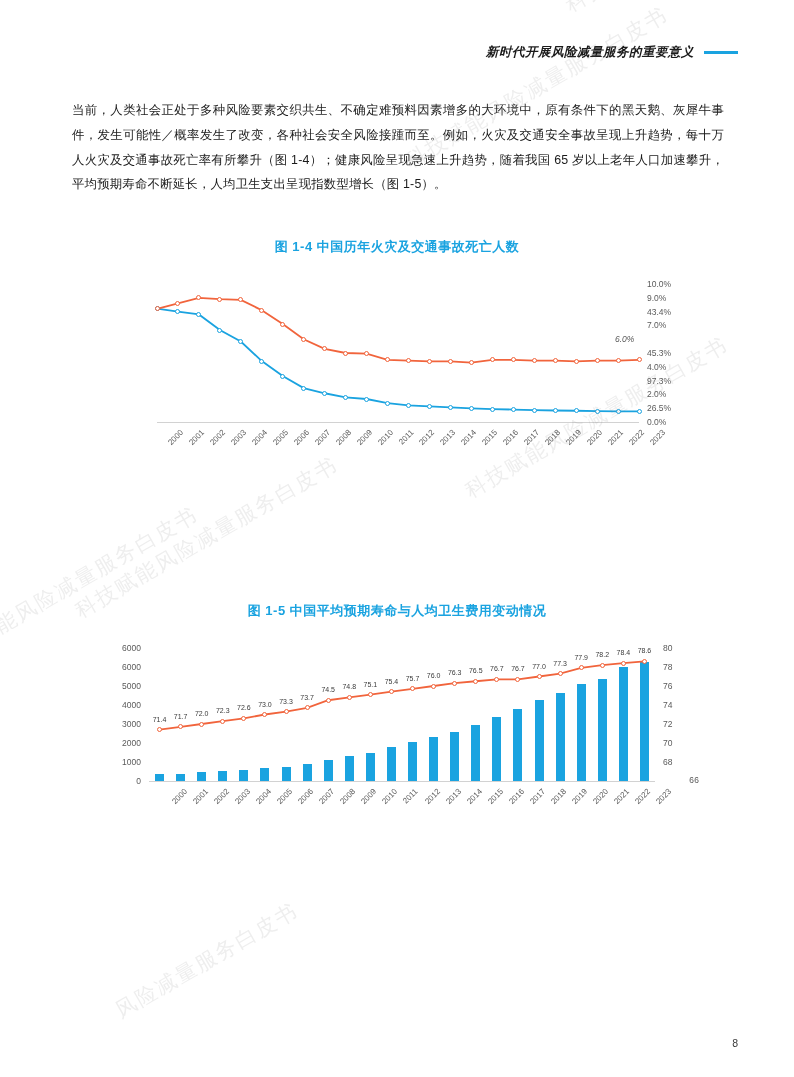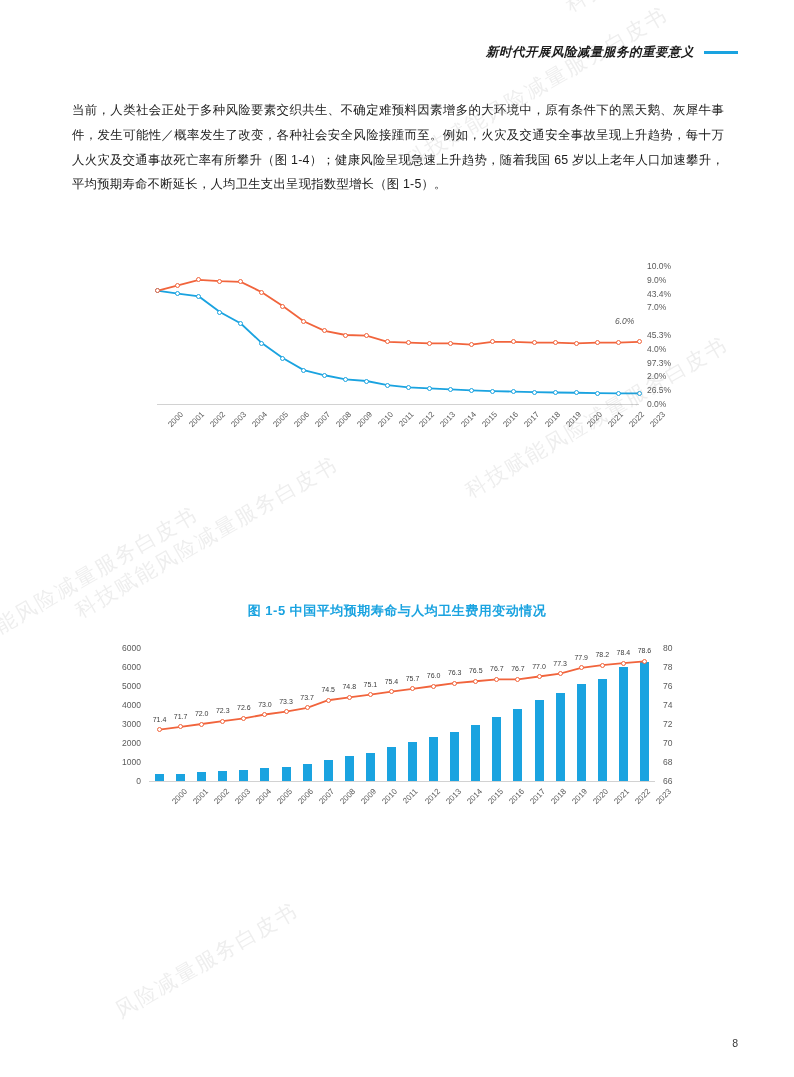--- a/index.html
+++ b/index.html
@@ -190,20 +190,21 @@
   </div>
 
   <div class="header">
     <div class="header-title">新时代开展风险减量服务的重要意义</div>
     <div class="header-rule"></div>
   </div>
 
   <div class="body-text">当前，人类社会正处于多种风险要素交织共生、不确定难预料因素增多的大环境中，原有条件下的黑天鹅、灰犀牛事件，发生可能性／概率发生了改变，各种社会安全风险接踵而至。例如，火灾及交通安全事故呈现上升趋势，每十万人火灾及交通事故死亡率有所攀升（图 1-4）；健康风险呈现急速上升趋势，随着我国 65 岁以上老年人口加速攀升，平均预期寿命不断延长，人均卫生支出呈现指数型增长（图 1-5）。</div>
 
   <div class="chart-block" id="fig14">
+    <div class="fig-title">图 1-4  中国历年火灾及交通事故死亡人数</div>
     <div class="chart-area" id="chart14-area">
         <div class="axis-line" style="left: 60px; top: 146px; width: 482px; height: 1px;"></div>
         <div class="tick-label ylabel-right" style="left: 550px; top: 141px;">0.0%</div>
         <div class="tick-label ylabel-right" style="left: 550px; top: 127.2px;">26.5%</div>
         <div class="tick-label ylabel-right" style="left: 550px; top: 113.4px;">2.0%</div>
         <div class="tick-label ylabel-right" style="left: 550px; top: 99.6px;">97.3%</div>
         <div class="tick-label ylabel-right" style="left: 550px; top: 85.8px;">4.0%</div>
         <div class="tick-label ylabel-right" style="left: 550px; top: 72px;">45.3%</div>
         <div class="tick-label ylabel-right" style="left: 518px; top: 58.2px; font-style: italic;">6.0%</div>
         <div class="tick-label ylabel-right" style="left: 550px; top: 44.4px;">7.0%</div>
@@ -294,21 +295,21 @@
     <div class="chart-area" id="chart15-area">
         <div class="axis-line" style="left: 52px; top: 141px; width: 506px; height: 1px;"></div>
         <div class="tick-label ylabel-left" style="left: 0px; width: 44px; top: 136px;">0</div>
         <div class="tick-label ylabel-left" style="left: 0px; width: 44px; top: 117px;">1000</div>
         <div class="tick-label ylabel-left" style="left: 0px; width: 44px; top: 98px;">2000</div>
         <div class="tick-label ylabel-left" style="left: 0px; width: 44px; top: 79px;">3000</div>
         <div class="tick-label ylabel-left" style="left: 0px; width: 44px; top: 60px;">4000</div>
         <div class="tick-label ylabel-left" style="left: 0px; width: 44px; top: 41px;">5000</div>
         <div class="tick-label ylabel-left" style="left: 0px; width: 44px; top: 22px;">6000</div>
         <div class="tick-label ylabel-left" style="left: 0px; width: 44px; top: 3px;">6000</div>
-        <div class="tick-label ylabel-right" style="left: 566px; top: 136px;">66</div>
+        <div class="tick-label ylabel-right" style="left: 592px; top: 136px; font-family: Liberation Mono, monospace;">66</div>
         <div class="tick-label ylabel-right" style="left: 566px; top: 117px;">68</div>
         <div class="tick-label ylabel-right" style="left: 566px; top: 98px;">70</div>
         <div class="tick-label ylabel-right" style="left: 566px; top: 79px;">72</div>
         <div class="tick-label ylabel-right" style="left: 566px; top: 60px;">74</div>
         <div class="tick-label ylabel-right" style="left: 566px; top: 41px;">76</div>
         <div class="tick-label ylabel-right" style="left: 566px; top: 22px;">78</div>
         <div class="tick-label ylabel-right" style="left: 566px; top: 3px;">80</div>
         <div class="xlabel" style="left: 67.5417px; top: 147px;">2000</div>
         <div class="xlabel" style="left: 88.625px; top: 147px;">2001</div>
         <div class="xlabel" style="left: 109.708px; top: 147px;">2002</div>

